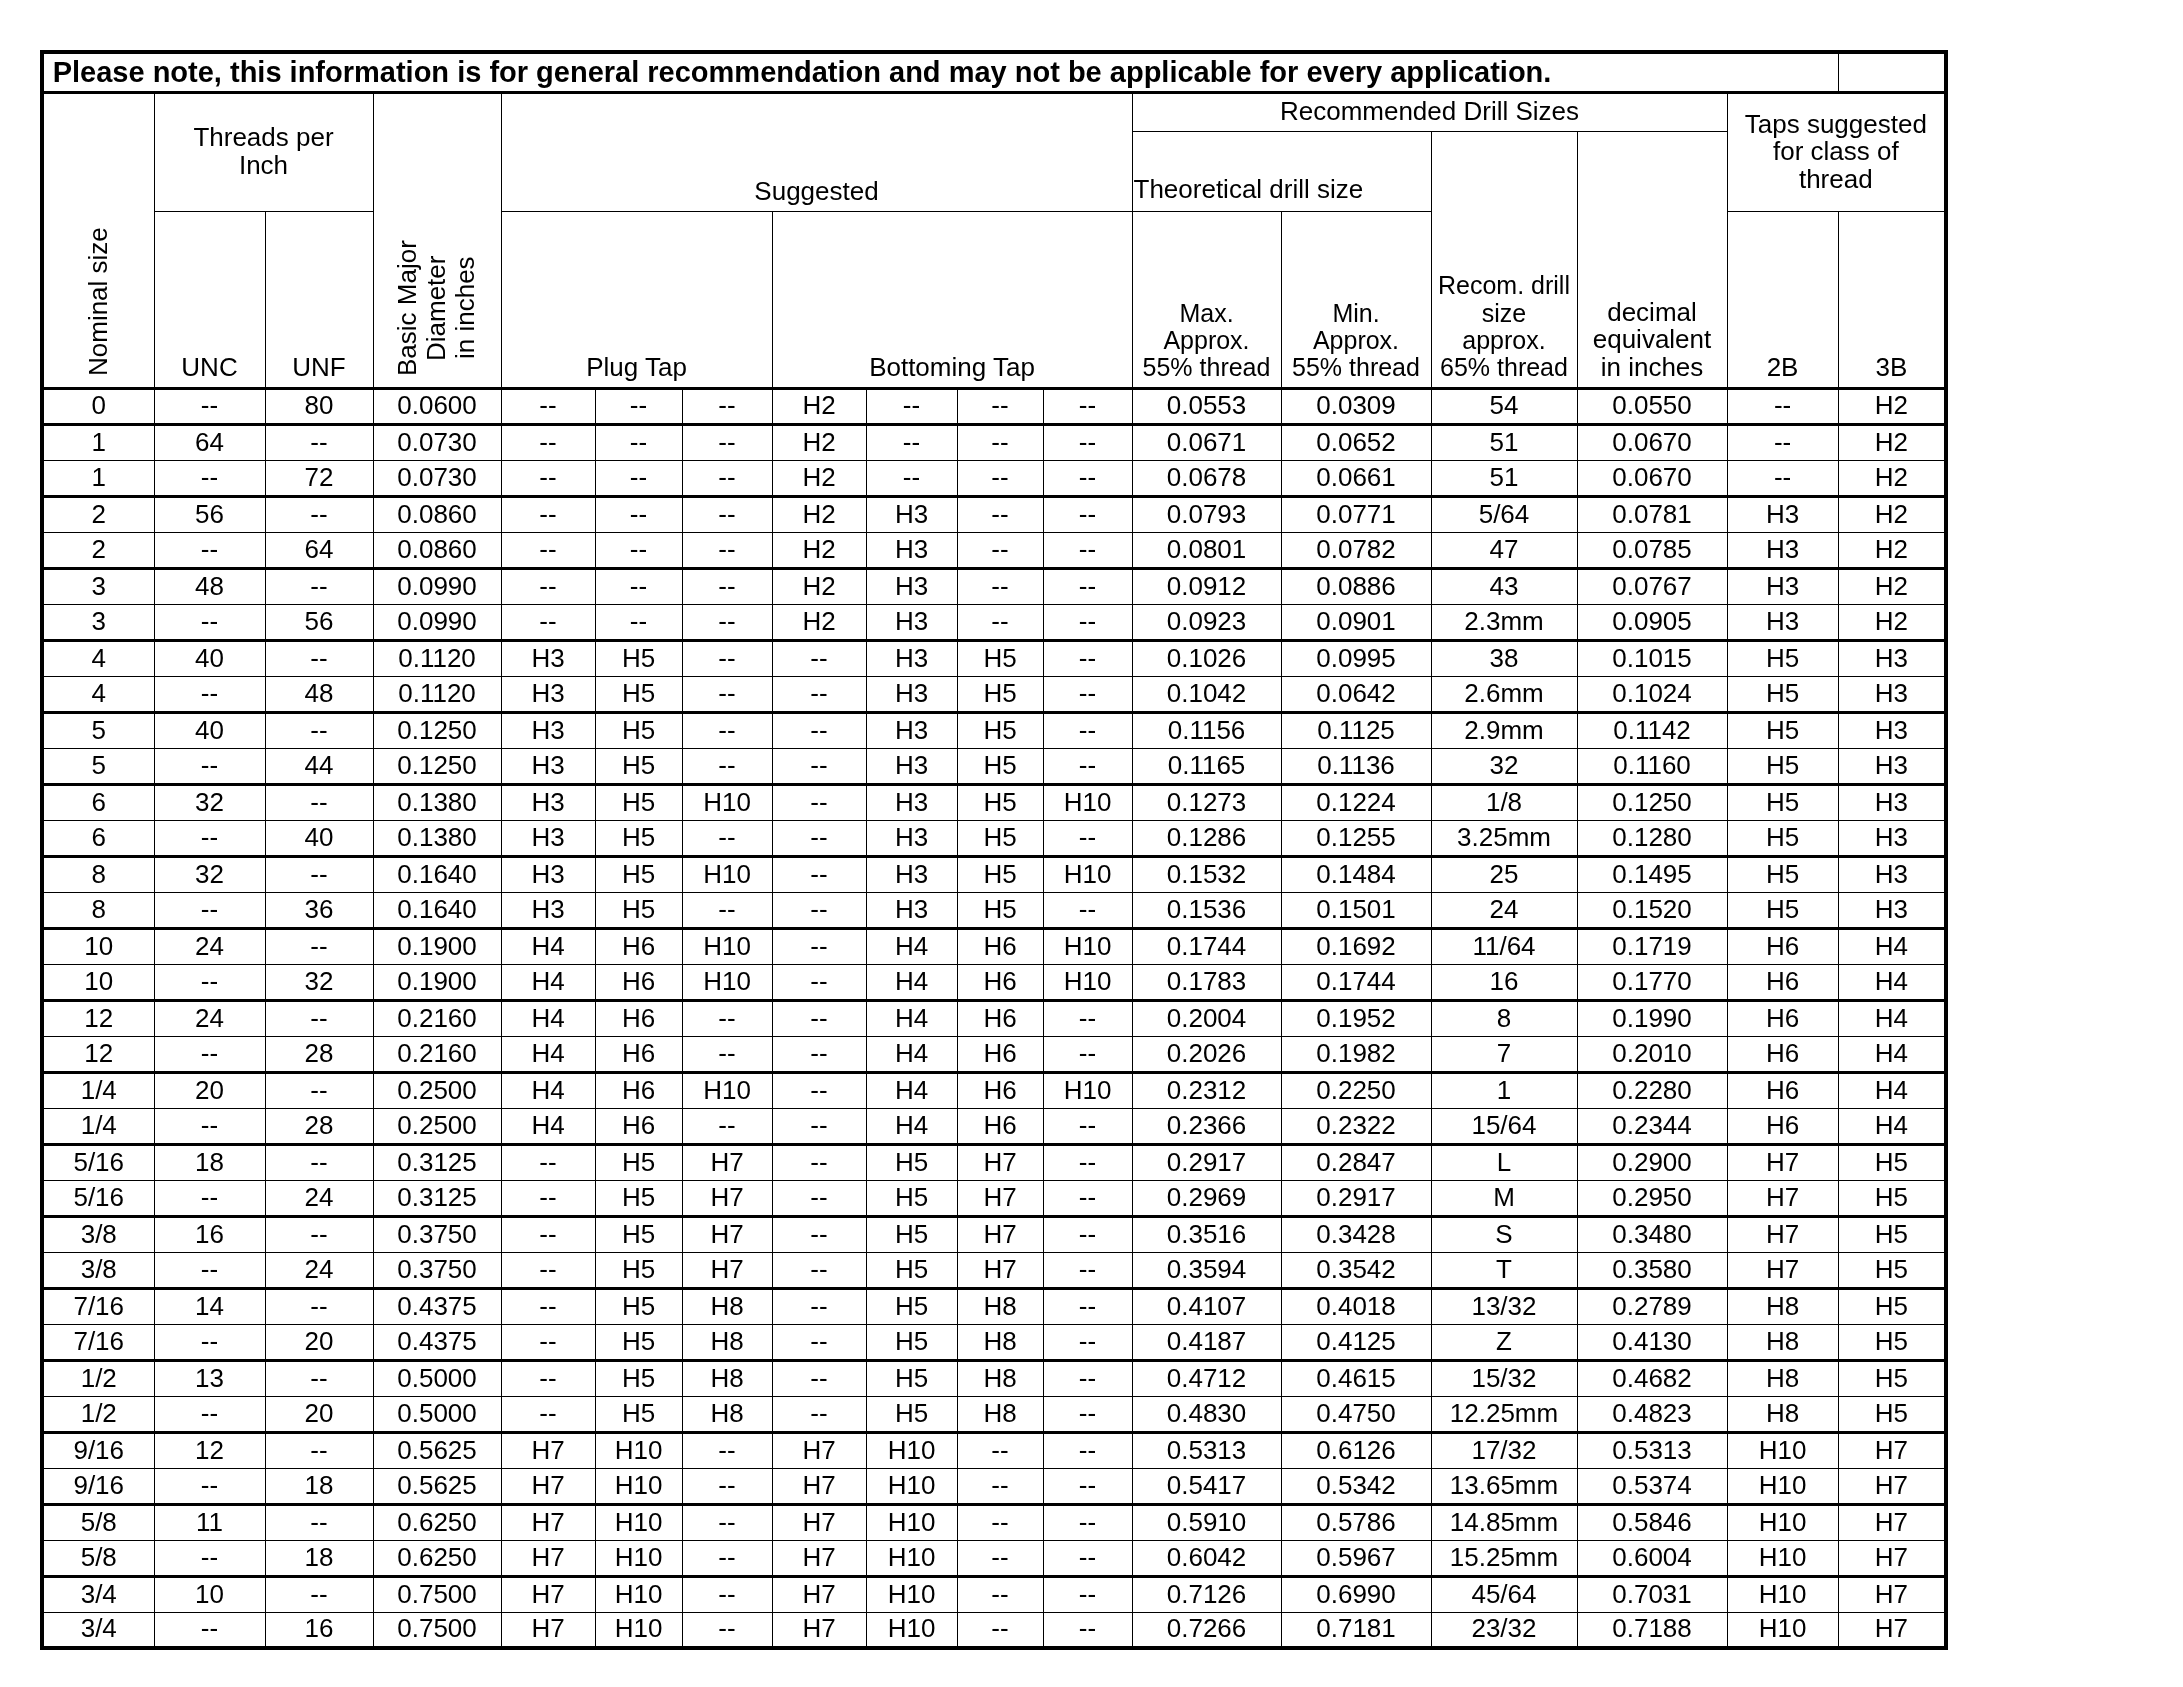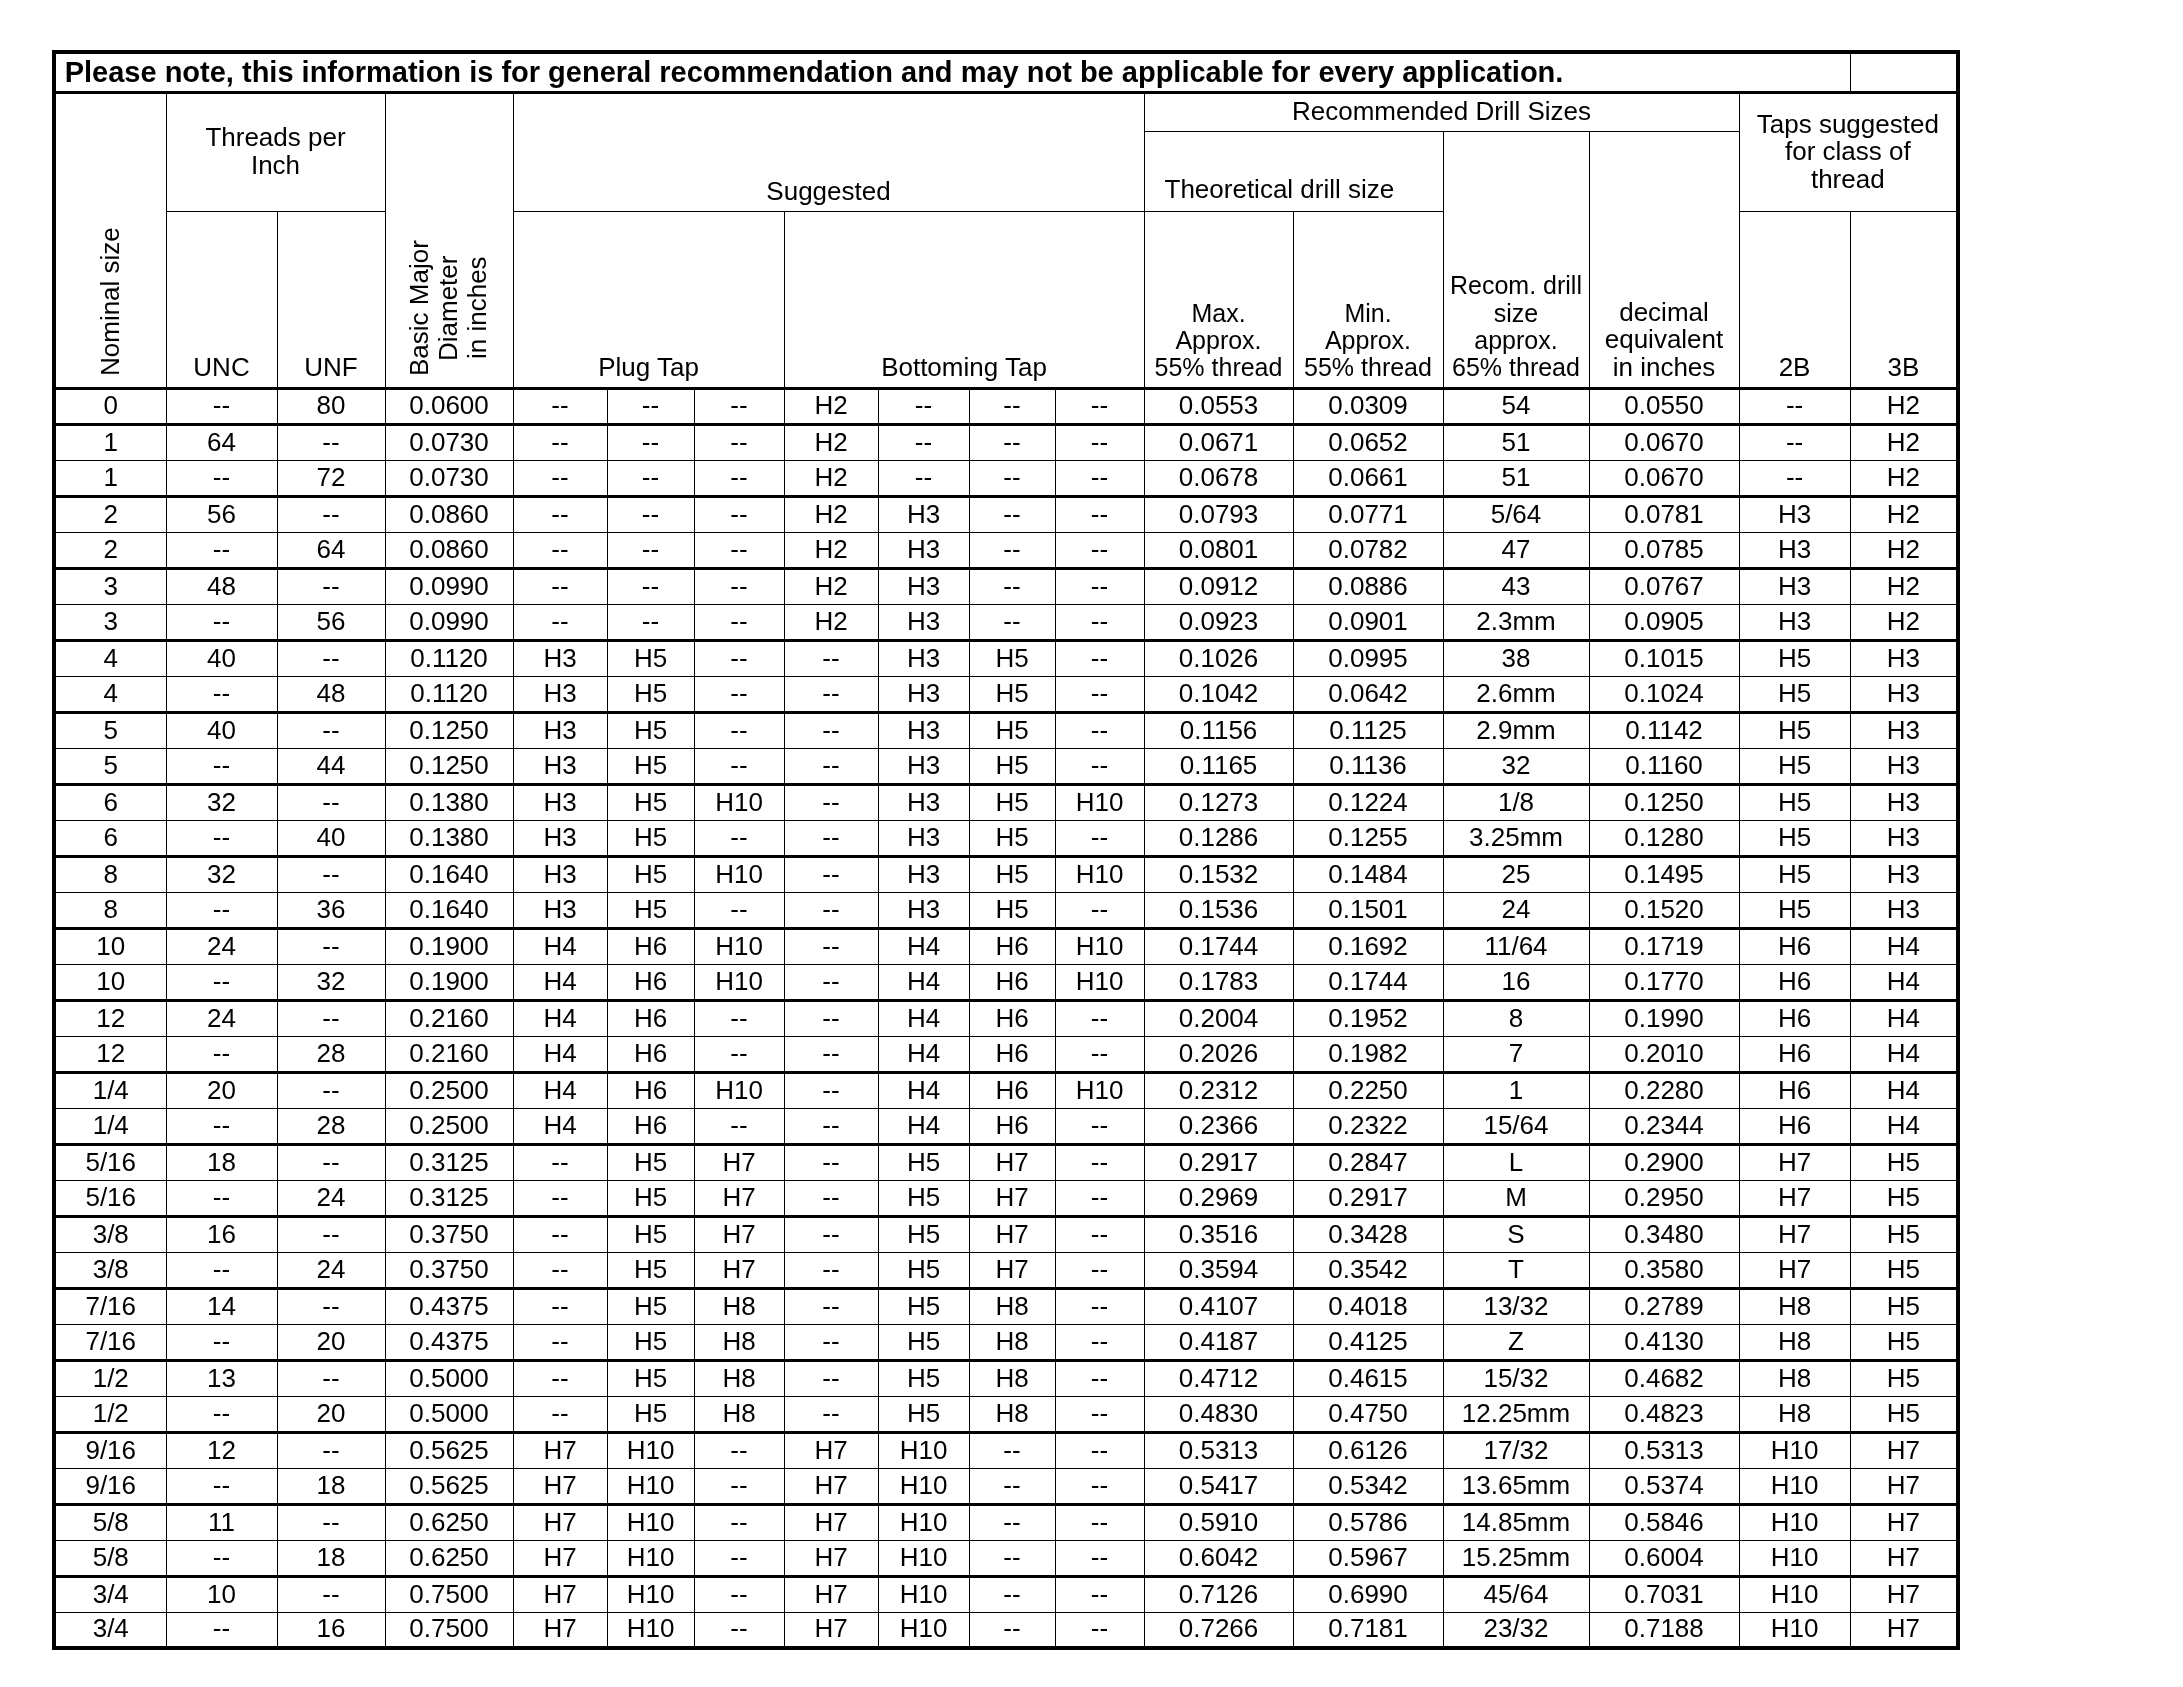--- a/index.html
+++ b/index.html
@@ -1,39 +1,39 @@
 <!DOCTYPE html>
 <html style="font-size:14px"><head>
 <meta charset="utf-8">
 <style>
   html,body{margin:0;padding:0;}
   body{
     width:2184px;height:1687px;background:#ffffff;position:relative;
     font-family:"Liberation Sans", sans-serif;color:#000;
   }
-  .sheet{position:absolute;left:52px;top:50px;}
+  .sheet{position:absolute;left:40px;top:50px;}
   table.ref{
     border-collapse:collapse;table-layout:fixed;
     width:1907px;height:1590px;background:#fff;
   }
   td,th{
     border:1.7px solid #000;padding:0;margin:0;overflow:hidden;
     font-weight:normal;text-align:center;vertical-align:middle;
     font-size:26px;line-height:1.06;white-space:pre-line;
   }
   table.ref{border:4.4px solid #000;}
   
   tr.title-row td{border-bottom-width:3.5px;}
   td.title-cell{
     font-weight:bold;text-align:left;padding-left:8.7px;font-size:29px;
     white-space:nowrap;
   }
   
   th.bot{vertical-align:bottom;padding-bottom:5.2px;margin-left:45px;}
-  th.botleft{vertical-align:bottom;text-align:left;padding-left:20px;padding-bottom:7px;}
+  th.botleft{vertical-align:bottom;text-align:left;padding-left:1px;padding-bottom:7px;}
   th.small{font-size:25px;line-height:1.09;}
   th.vert{vertical-align:bottom;}
   th.vert .vtext{
     display:inline-block;
     writing-mode:vertical-rl;
     transform:rotate(180deg);
     white-space:pre-line;
     text-align:center;
     line-height:1.12;
     padding-top:5.2px;

